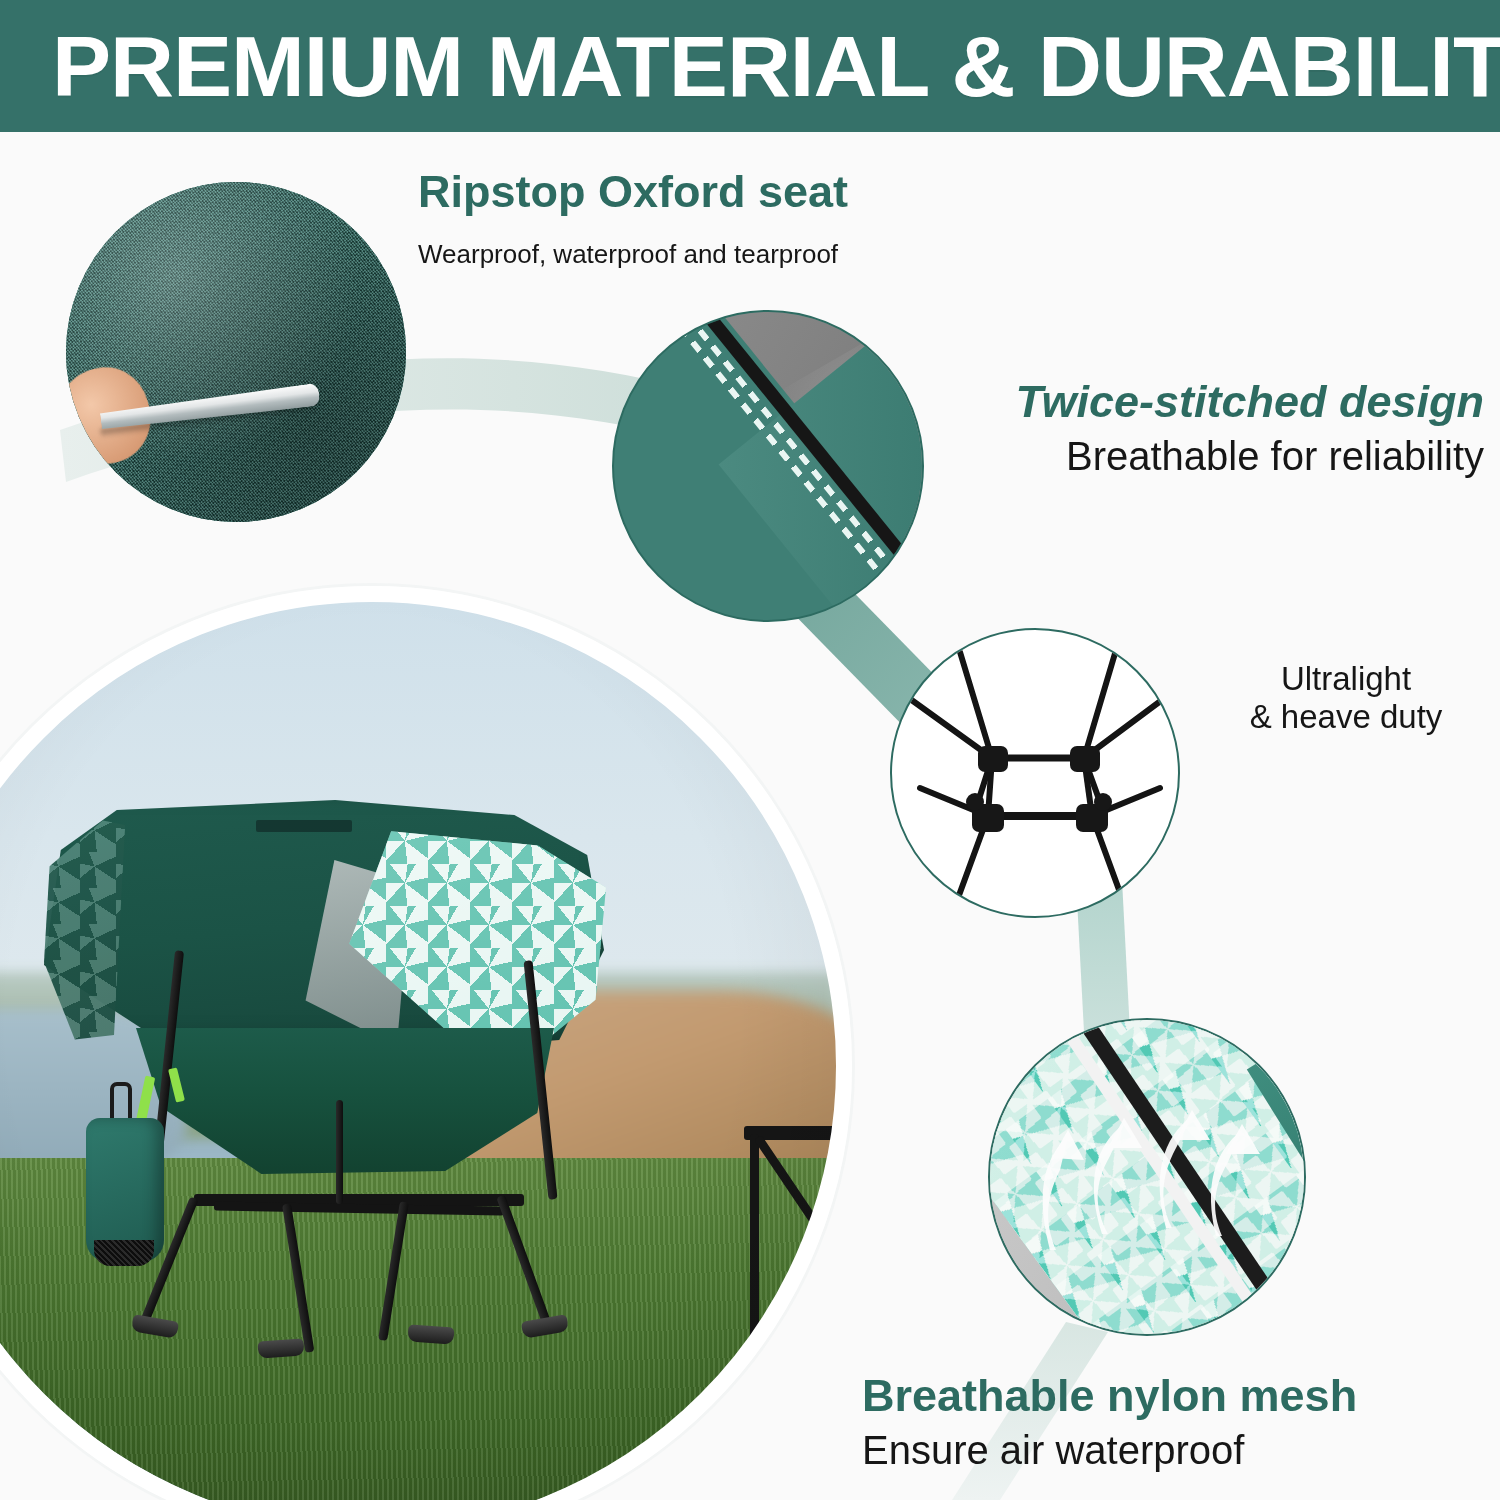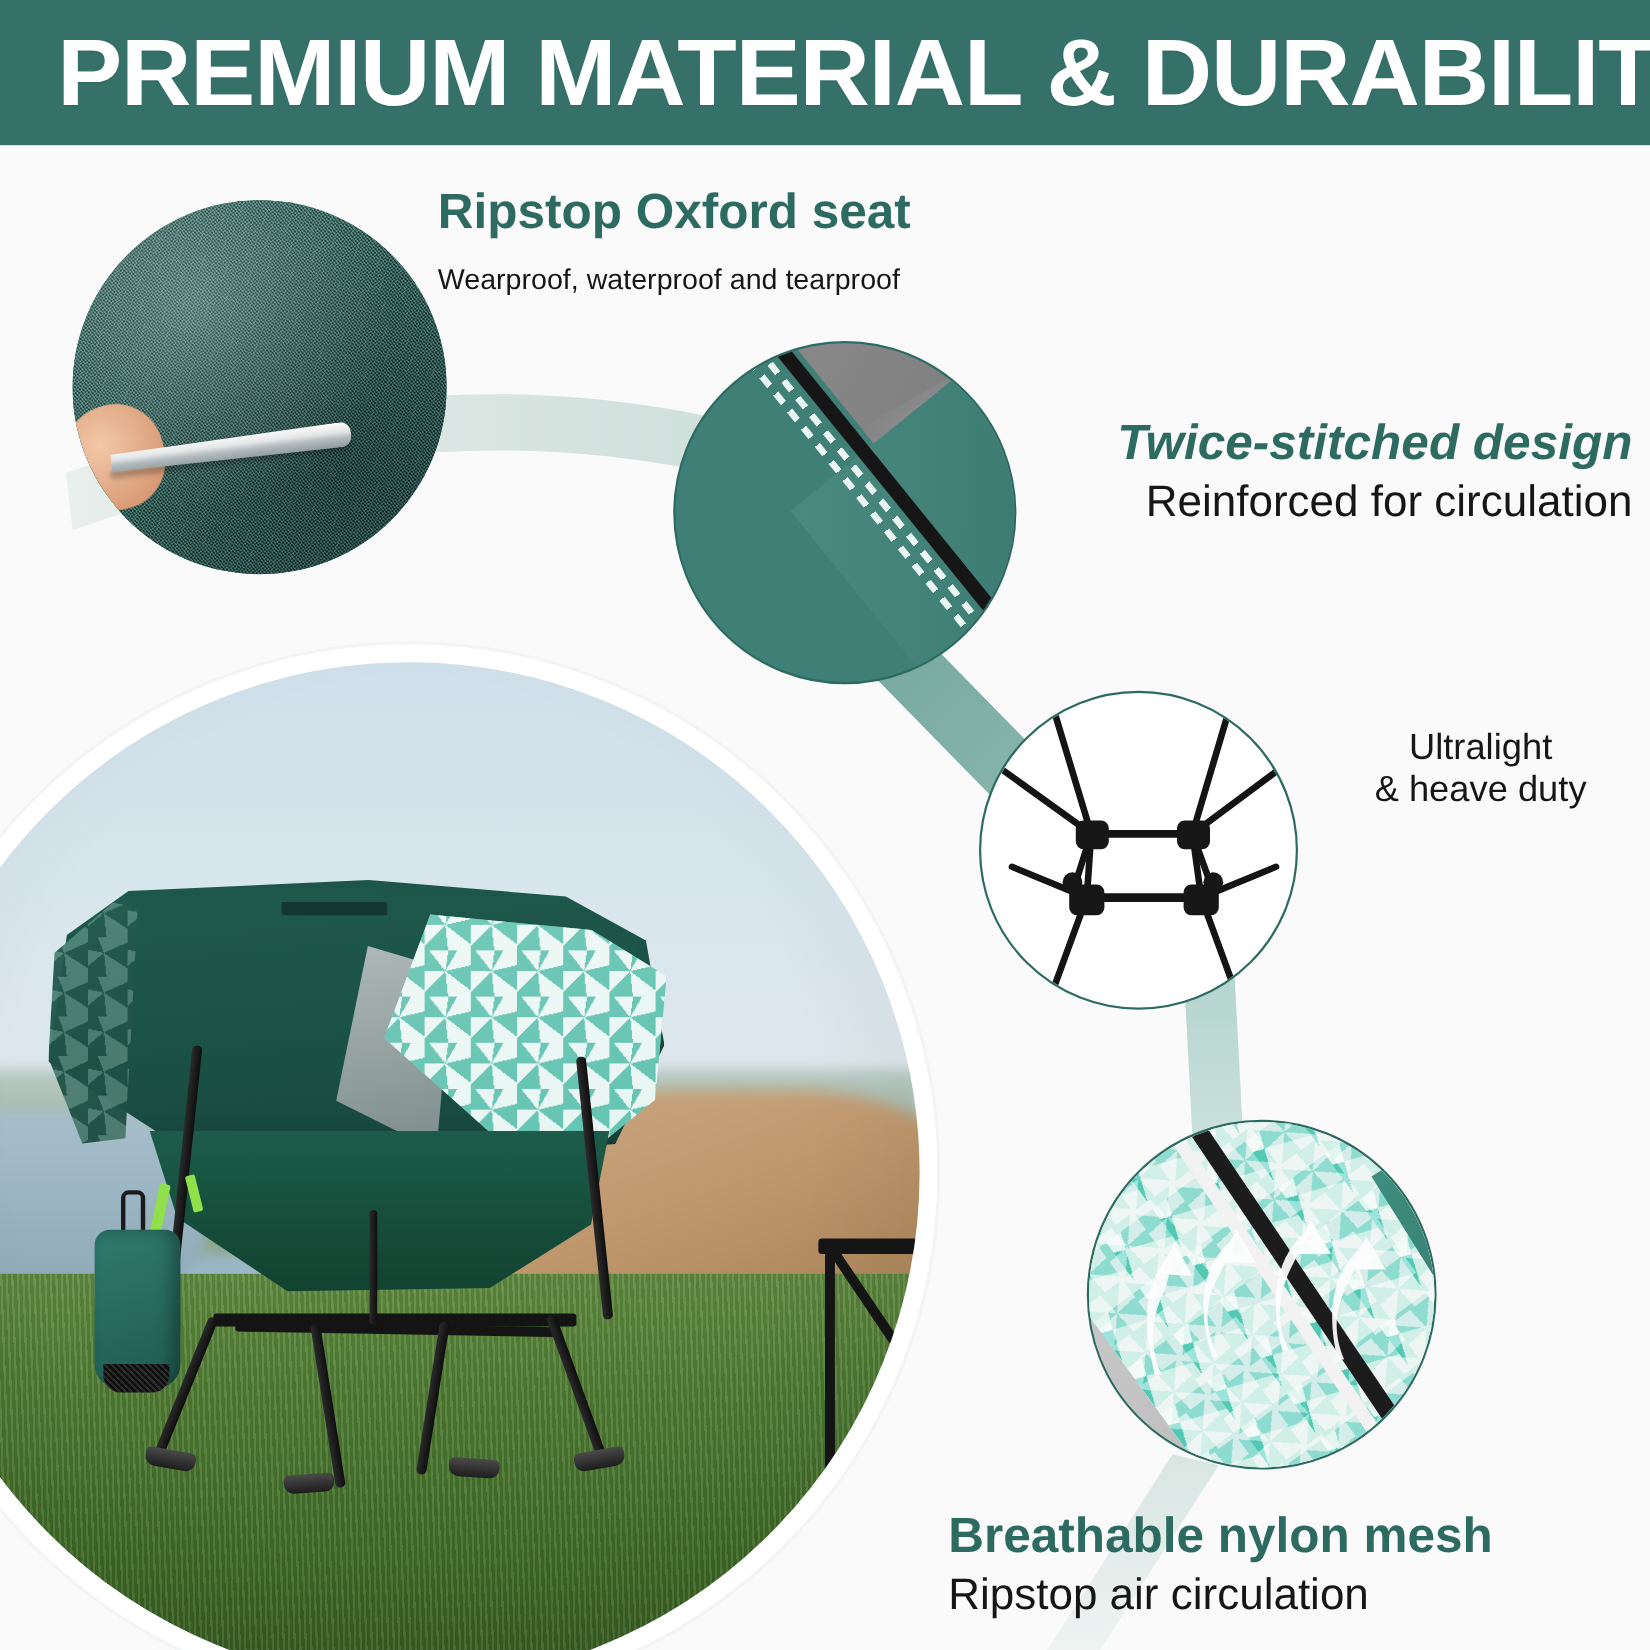--- a/index.html
+++ b/index.html
@@ -37,21 +37,21 @@
     font-weight:bold;
     line-height:1.06;
     white-space:pre-line;
   }
   .feat-sub{
     color:#161616;
     font-weight:normal;
     line-height:1.14;
     white-space:pre-line;
   }
-  .txt-ripstop{position:absolute;left:398px;top:168px;}
+  .txt-ripstop{position:absolute;left:418px;top:168px;}
   .txt-ripstop .feat-title{font-size:45px;}
   .txt-ripstop .feat-sub{font-size:26px;margin-top:24px;}
 
   .txt-stitch{position:absolute;left:944px;top:378px;width:540px;text-align:right;}
   .txt-stitch .feat-title{font-size:45px;font-style:italic;}
   .txt-stitch .feat-sub{font-size:40px;margin-top:8px;}
 
   .txt-frame{position:absolute;left:1196px;top:650px;width:300px;text-align:center;}
   .txt-frame .feat-title{font-size:45px;}
   .txt-frame .feat-sub{font-size:33px;margin-top:10px;}
@@ -415,26 +415,26 @@
     </svg>
   </div>
 
   <div class="txt-ripstop">
     <div class="feat-title">Ripstop Oxford seat</div>
     <div class="feat-sub">Wearproof, waterproof and tearproof</div>
   </div>
 
   <div class="txt-stitch">
     <div class="feat-title">Twice-stitched design</div>
-    <div class="feat-sub">Reinforced for circulation</div>
+    <div class="feat-sub">Breathable for reliability</div>
   </div>
 
   <div class="txt-frame">
     <div class="feat-sub">Ultralight
 &amp; heave duty</div>
   </div>
 
   <div class="txt-mesh">
     <div class="feat-title">Breathable nylon mesh</div>
-    <div class="feat-sub">Ripstop air circulation</div>
+    <div class="feat-sub">Ensure air waterproof</div>
   </div>
 
 </div>
 
 </body></html>

